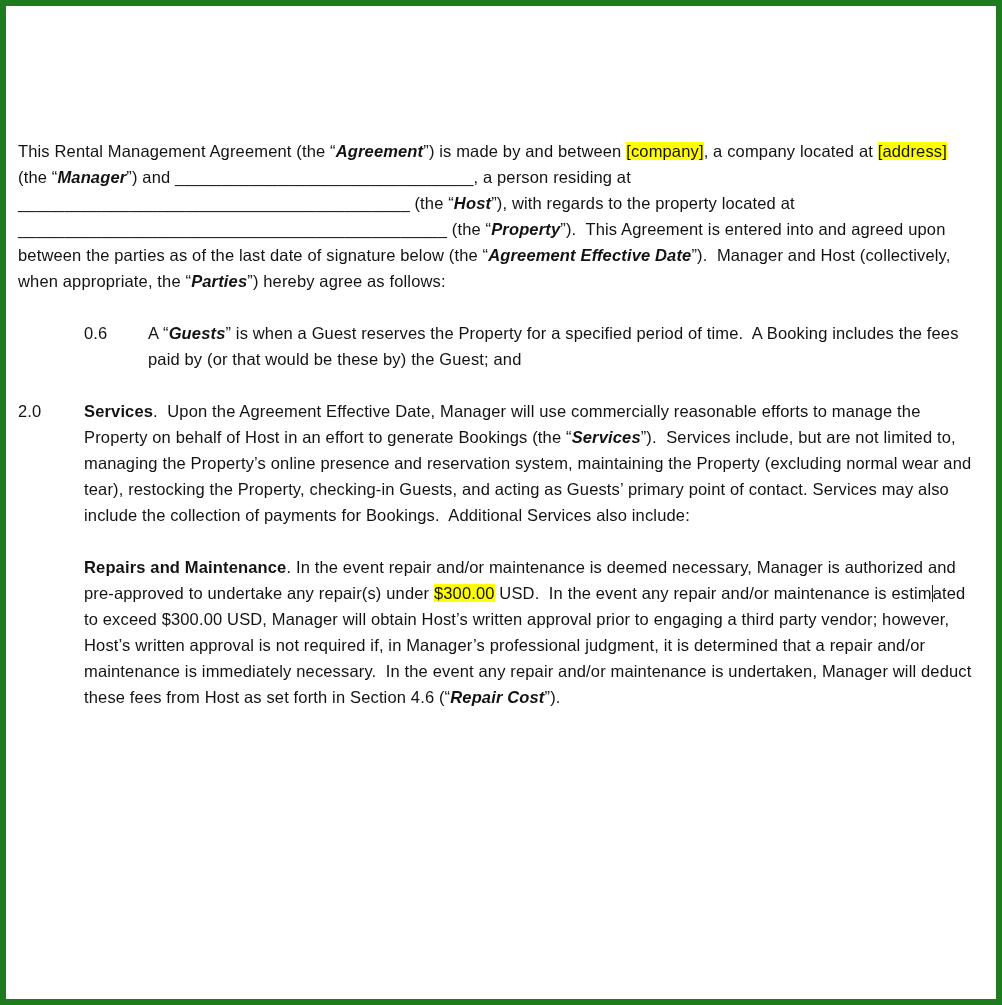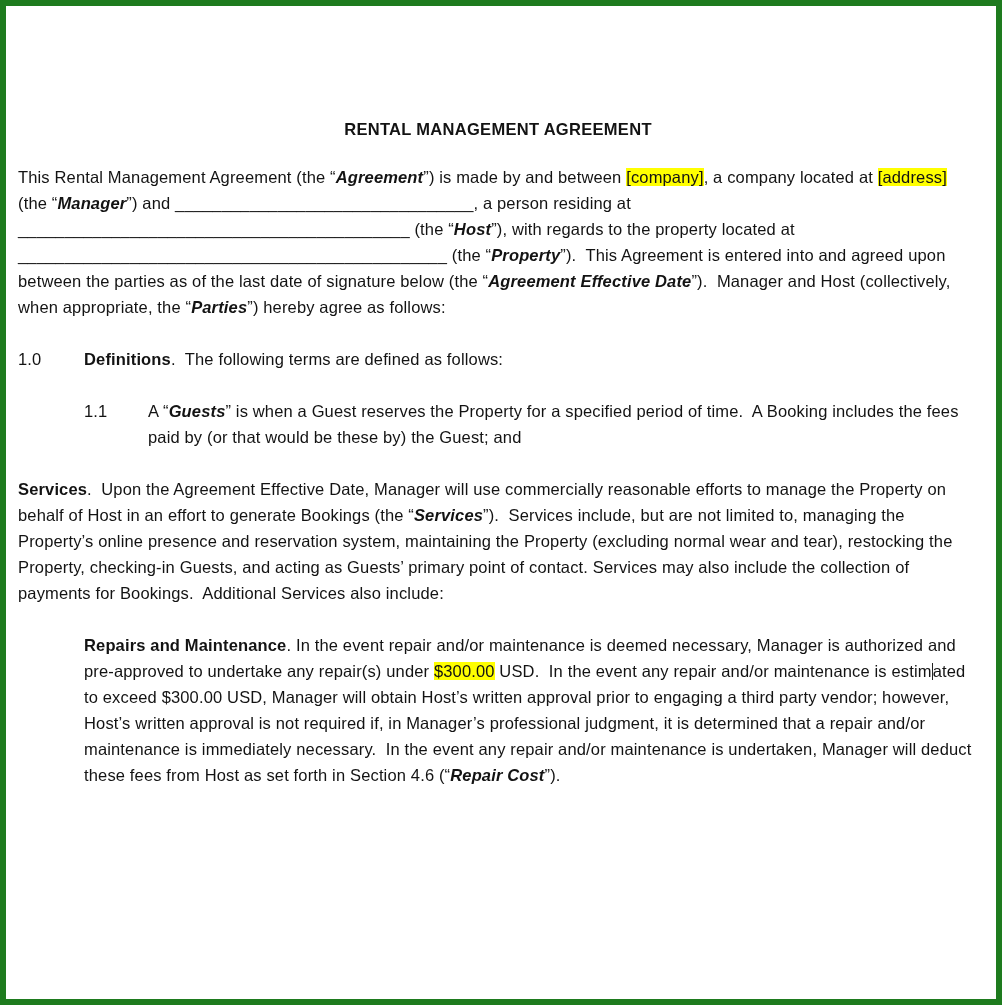--- a/index.html
+++ b/index.html
@@ -41,37 +41,33 @@
     height: 17px;
     background: #222222;
     vertical-align: -3px;
   }
 </style>
 </head>
 <body>
 
 <div class="page">
 
-  <h1 class="title">RENTAL MANAGEMENT AGREEMENT</h1>
 
   <p class="para"><span class="run-n">This Rental Management Agreement (the “</span><span class="run-bi">Agreement</span><span class="run-n">”) is made by and between </span><span class="run-hl">[company]</span><span class="run-n">, a company located at </span><span class="run-hl">[address]</span><span class="run-n"> (the “</span><span class="run-bi">Manager</span><span class="run-n">”) and ________________________________, a person residing at __________________________________________ (the “</span><span class="run-bi">Host</span><span class="run-n">”), with regards to the property located at ______________________________________________ (the “</span><span class="run-bi">Property</span><span class="run-n">”).  This Agreement is entered into and agreed upon between the parties as of the last date of signature below (the “</span><span class="run-bi">Agreement Effective Date</span><span class="run-n">”).  Manager and Host (collectively, when appropriate, the “</span><span class="run-bi">Parties</span><span class="run-n">”) hereby agree as follows:</span></p>
 
-  <div class="section">
-    <span class="num">1.0</span>
-    <div class="sec-body"><span class="run-b">Definitions</span><span class="run-n">.  The following terms are defined as follows:</span></div>
-  </div>
 
   <div class="section sub">
-    <span class="num">1.1</span>
+    <span class="num">0.6</span>
     <div class="sec-body"><span class="run-n">A “</span><span class="run-bi">Guests</span><span class="run-n">” is when a Guest reserves the Property for a specified period of time.  A Booking includes the fees paid by (or that would be these by) the Guest; and</span></div>
   </div>
 
 
 
   <div class="section">
+    <span class="num">2.0</span>
     <div class="sec-body"><span class="run-b">Services</span><span class="run-n">.  Upon the Agreement Effective Date, Manager will use commercially reasonable efforts to manage the Property on behalf of Host in an effort to generate Bookings (the “</span><span class="run-bi">Services</span><span class="run-n">”).  Services include, but are not limited to, managing the Property’s online presence and reservation system, maintaining the Property (excluding normal wear and tear), restocking the Property, checking-in Guests, and acting as Guests’ primary point of contact. Services may also include the collection of payments for Bookings.  Additional Services also include:</span></div>
   </div>
 
   <div class="section sub">
     <div class="sec-body"><span class="run-b">Repairs and Maintenance</span><span class="run-n">. In the event repair and/or maintenance is deemed necessary, Manager is authorized and pre-approved to undertake any repair(s) under </span><span class="run-hl">$300.00</span><span class="run-n"> USD.  In the event any repair and/or maintenance is estim</span><span class="caret"></span><span class="run-n">ated to exceed $300.00 USD, Manager will obtain Host’s written approval prior to engaging a third party vendor; however, Host’s written approval is not required if, in Manager’s professional judgment, it is determined that a repair and/or maintenance is immediately necessary.  In the event any repair and/or maintenance is undertaken, Manager will deduct these fees from Host as set forth in Section 4.6 (“</span><span class="run-bi">Repair Cost</span><span class="run-n">”).</span></div>
   </div>
 
 </div>
 
 </body></html>

